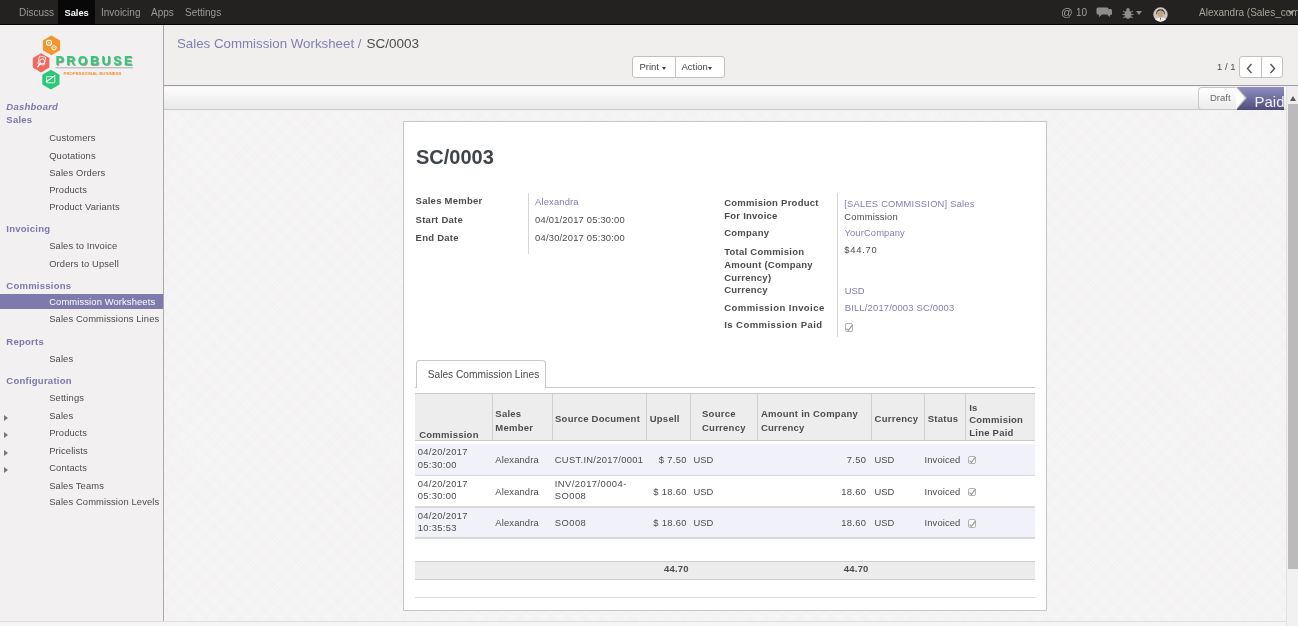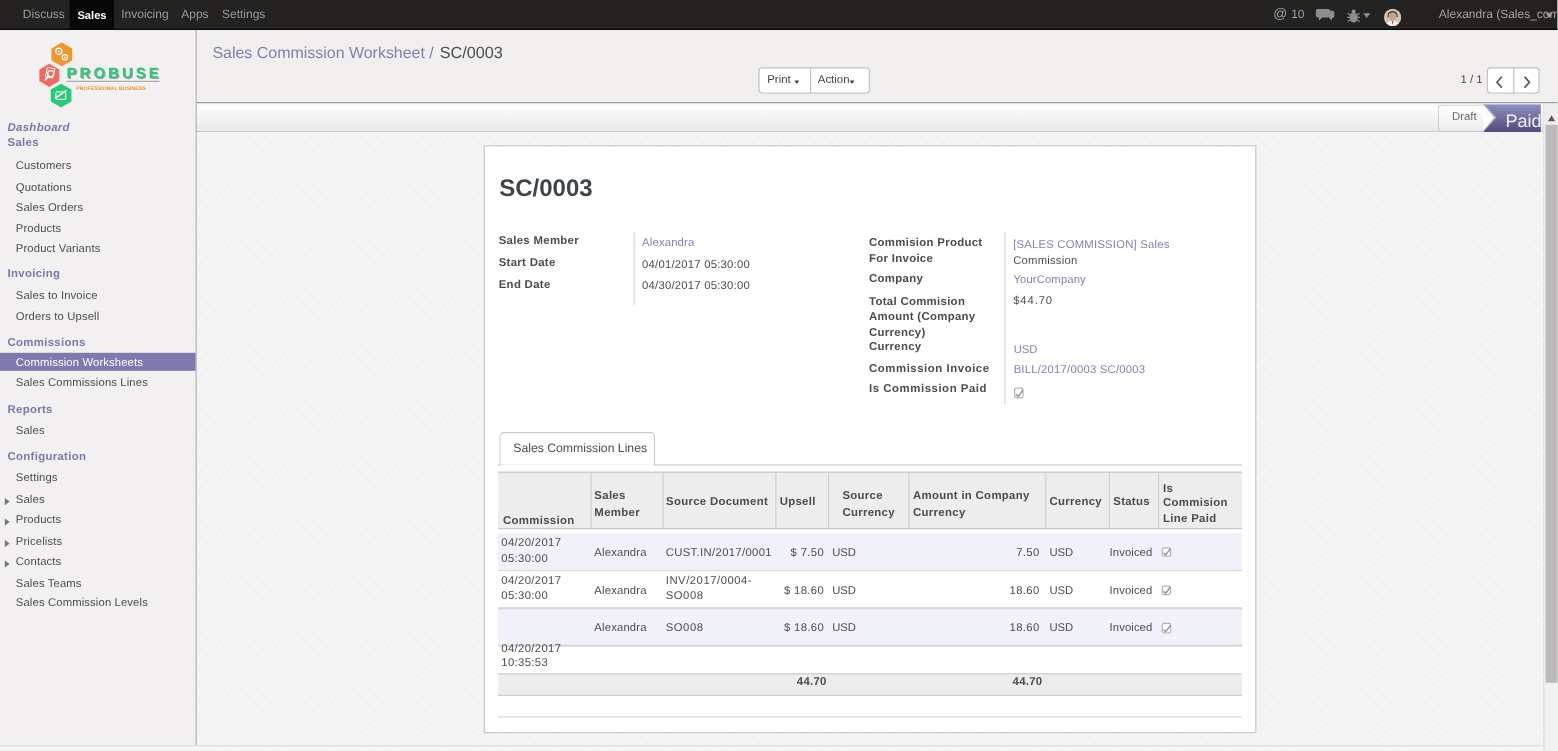--- a/index.html
+++ b/index.html
@@ -1,21 +1,21 @@
 <!DOCTYPE html>
 <html><head>
 <meta charset="utf-8">
 <style>
   * { margin:0; padding:0; box-sizing:border-box; }
   html,body { width:1298px; height:626px; overflow:hidden; }
   body { position:relative; font-family:"Liberation Sans", sans-serif; background:#f2f0f0; }
   .abs { position:absolute; }
   .txt { position:absolute; white-space:nowrap; line-height:1.15; }
   .lbl { font-weight:bold; color:#4c4c4c; font-size:9.5px; letter-spacing:0.25px; }
-  .sbi { letter-spacing:0.12px; }
+  .sbi { letter-spacing:0.12px;margin-left:36px; }
   .val { color:#4c4c4c; font-size:9.4px; letter-spacing:0.12px; }
   .lnk { color:#827eb1; font-size:9.4px; letter-spacing:0.12px; }
   .hline { position:absolute; background:#d4d4d4; height:1px; }
   .vline { position:absolute; background:#d4d4d4; width:1px; }
 </style>
 </head>
 <body>
 
 <div class="abs" id="topbar" style="left:0;top:0;width:1298px;height:25px;background:#232221;border-bottom:1px solid #050505;">
   <div class="txt" style="left:19px;top:7.2px;font-size:10px;color:#9a9a9a;">Discuss</div>
@@ -232,21 +232,21 @@
 <div class="txt val" style="right:611.3px;top:486.5px;letter-spacing:0.3px;">$ 18.60</div>
 <div class="txt val" style="left:693.5px;top:486.5px;letter-spacing:0;">USD</div>
 <div class="txt val" style="right:431.7px;top:486.5px;letter-spacing:0.3px;">18.60</div>
 <div class="txt val" style="left:874.5px;top:486.5px;letter-spacing:0;">USD</div>
 <div class="txt val" style="left:924.6px;top:486.5px;letter-spacing:0.1px;">Invoiced</div>
 <div class="abs" style="left:968px;top:487.8px;width:8.4px;height:8.4px;background:#fdfdfd;border:1px solid #b2b2b2;border-radius:2px;"></div>
 <svg class="abs" style="left:968.4px;top:487.2px;" width="9" height="10" viewBox="0 0 9 10">
     <path d="M1.6 5.6 L3.4 7.4 L7.4 2.2" stroke="#999999" stroke-width="1.25" fill="none"></path>
   </svg>
 
-<div class="txt val" style="left:417.8px;top:509.7px;line-height:12.3px;white-space:normal;width:60px;letter-spacing:0.3px;margin-top:24px;">04/20/2017 10:35:53</div>
+<div class="txt val" style="left:417.8px;top:509.7px;line-height:12.3px;white-space:normal;width:60px;letter-spacing:0.3px;">04/20/2017 10:35:53</div>
 <div class="txt val" style="left:495.3px;top:518.3px;letter-spacing:0.15px;">Alexandra</div>
 <div class="txt val" style="left:554.8px;top:518.3px;letter-spacing:0.45px;">SO008</div>
 <div class="txt val" style="right:611.3px;top:518.3px;letter-spacing:0.3px;">$ 18.60</div>
 <div class="txt val" style="left:693.5px;top:518.3px;letter-spacing:0;">USD</div>
 <div class="txt val" style="right:431.7px;top:518.3px;letter-spacing:0.3px;">18.60</div>
 <div class="txt val" style="left:874.5px;top:518.3px;letter-spacing:0;">USD</div>
 <div class="txt val" style="left:924.6px;top:518.3px;letter-spacing:0.1px;">Invoiced</div>
 <div class="abs" style="left:968px;top:519.2px;width:8.4px;height:8.4px;background:#fdfdfd;border:1px solid #b2b2b2;border-radius:2px;"></div>
 <svg class="abs" style="left:968.4px;top:518.6px;" width="9" height="10" viewBox="0 0 9 10">
     <path d="M1.6 5.6 L3.4 7.4 L7.4 2.2" stroke="#999999" stroke-width="1.25" fill="none"></path>

